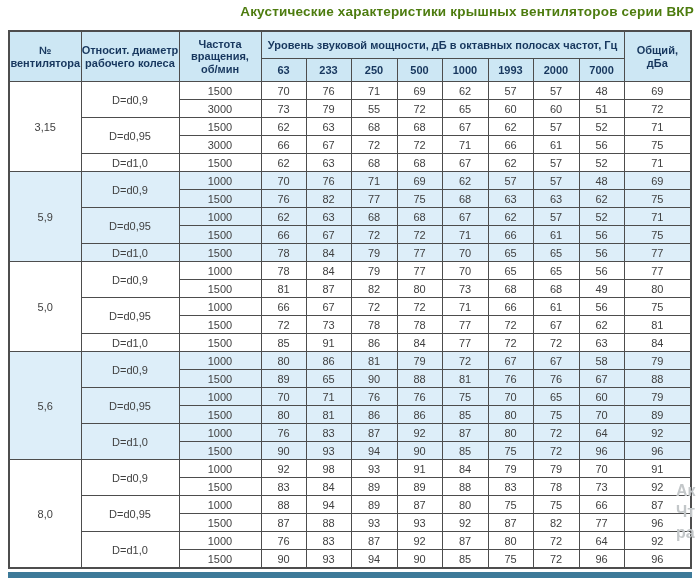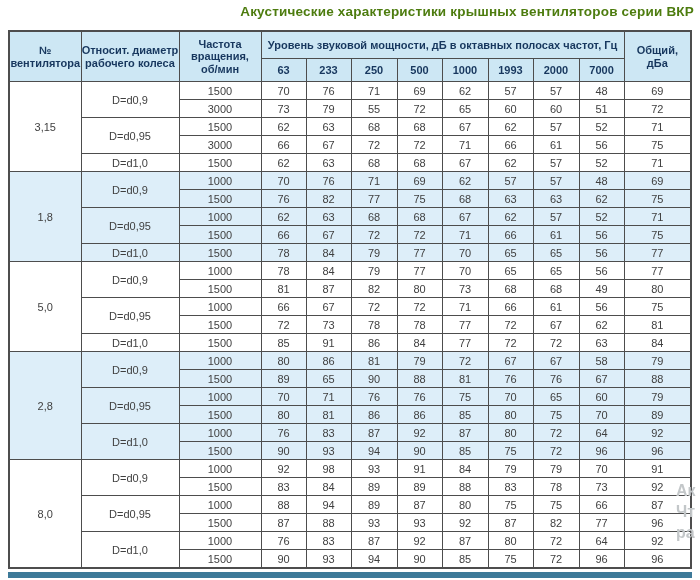--- a/index.html
+++ b/index.html
@@ -148,21 +148,21 @@
         <td>63</td>
         <td>68</td>
         <td>68</td>
         <td>67</td>
         <td>62</td>
         <td>57</td>
         <td>52</td>
         <td>71</td>
       </tr>
       <tr class="hl">
-        <td rowspan="5">1,8</td>
+        <td rowspan="5">5,9</td>
         <td rowspan="2">D=d0,9</td>
         <td>1000</td>
         <td>70</td>
         <td>76</td>
         <td>71</td>
         <td>69</td>
         <td>62</td>
         <td>57</td>
         <td>57</td>
         <td>48</td>
@@ -276,21 +276,21 @@
         <td>91</td>
         <td>86</td>
         <td>84</td>
         <td>77</td>
         <td>72</td>
         <td>72</td>
         <td>63</td>
         <td>84</td>
       </tr>
       <tr class="hl">
-        <td rowspan="6">2,8</td>
+        <td rowspan="6">5,6</td>
         <td rowspan="2">D=d0,9</td>
         <td>1000</td>
         <td>80</td>
         <td>86</td>
         <td>81</td>
         <td>79</td>
         <td>72</td>
         <td>67</td>
         <td>67</td>
         <td>58</td>

